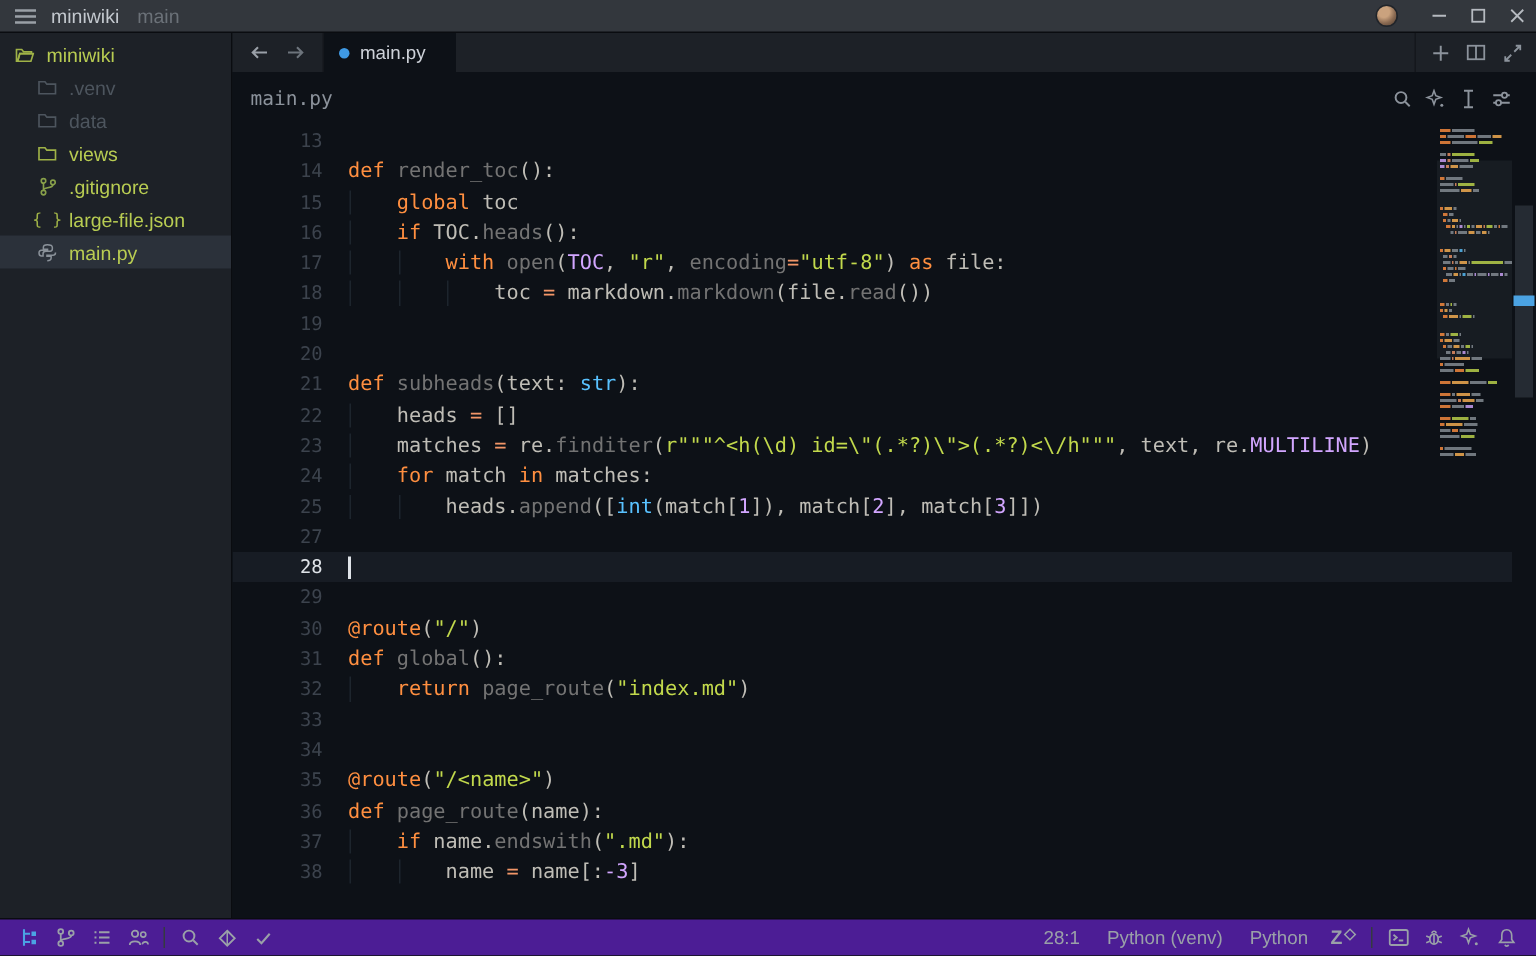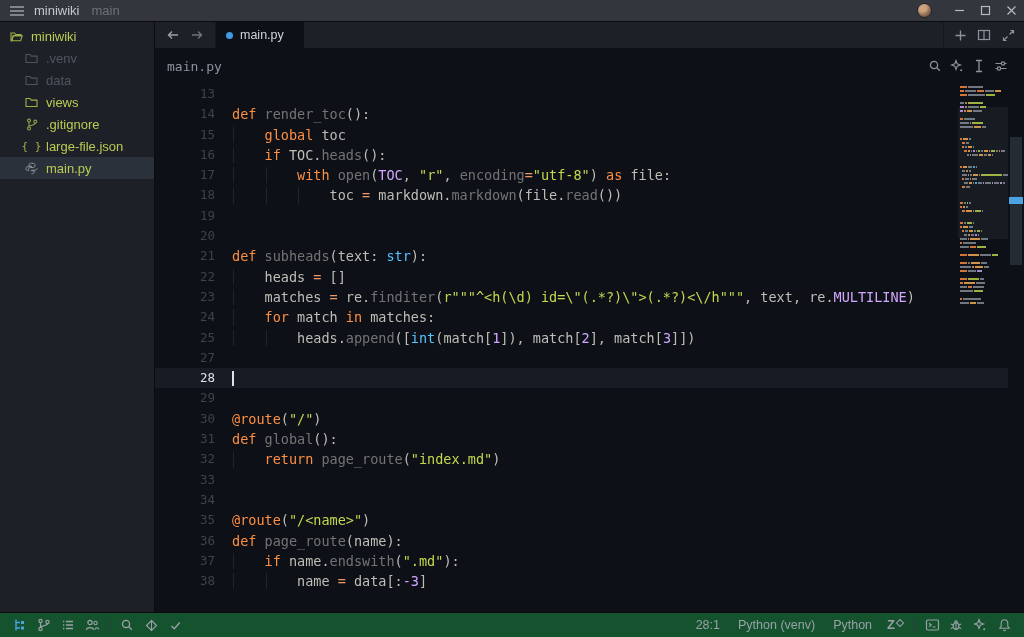--- a/index.html
+++ b/index.html
@@ -75,21 +75,21 @@
   .mm-row { position:absolute; left:2px; right:0; height:2px; white-space:nowrap; }
   .mm-seg { display:inline-block; height:2px; margin-right:1px; vertical-align:top; opacity:.8; }
   .mm-viewport { position:absolute; top:23px; left:0; width:50px; height:132px; background:rgba(200,215,235,0.055); }
   .mm-kw{background:#ff8f40}.mm-fn{background:#ffb454}.mm-str{background:#c2d94c}
   .mm-ty{background:#59c2ff}.mm-const{background:#d2a6ff}.mm-op{background:#f29668}.mm-pl{background:#8a9199}
   .scrollbar { position:absolute; top:0; right:0; width:16px; bottom:0; background:#0d1117; }
   .sb-thumb { position:absolute; left:2px; right:2px; top:53px; height:128px; background:#3a414b; opacity:.55; }
   .sb-cursor-mark { position:absolute; left:1px; right:1px; top:113px; height:7px; background:#4ba3e3; }
 
   
-  .statusbar { height:25px; flex:0 0 25px; background:#14532d; border-top:1px solid #0a0c10;
+  .statusbar { height:25px; flex:0 0 25px; background:#4c1d95; border-top:1px solid #0a0c10;
                display:flex; align-items:center; font-size:12.5px; color:#9aa0a8; padding:0 8px; }
   .sb-icon { width:24px; height:25px; display:flex; align-items:center; justify-content:center; color:#9aa0a8; cursor:pointer; }
   .sb-icon.active { color:#4ba3e3; }
   .sb-sep { width:1px; height:14px; background:#343a41; margin:0 5px; }
   .statusbar .spacer { flex:1; }
   .sb-text { padding:0 9px; cursor:pointer; white-space:nowrap; }
   .lsp-badge { display:flex; align-items:flex-end; padding:0 6px; cursor:pointer; }
   .lsp-badge .z { font-size:13px; font-weight:bold; line-height:14px; }
   .lsp-badge .dia { width:6px; height:6px; border:1px solid #9aa0a8; transform:rotate(45deg); margin:0 0 6px 2px; }
 </style>
@@ -351,21 +351,21 @@
             <div class="code-row">
               <div class="ln">36</div>
               <div class="code-line"><span></span><span class="tk-kw">def</span><span class="tk-pl"> </span><span class="tk-fn">page_route</span><span class="tk-pl">(name):</span></div>
             </div>
             <div class="code-row">
               <div class="ln">37</div>
               <div class="code-line"><span class="guide" style="left: calc(0ch + 1px);"></span><span>    </span><span class="tk-kw">if</span><span class="tk-pl"> name.</span><span class="tk-fn">endswith</span><span class="tk-pl">(</span><span class="tk-str">".md"</span><span class="tk-pl">):</span></div>
             </div>
             <div class="code-row">
               <div class="ln">38</div>
-              <div class="code-line"><span class="guide" style="left: calc(0ch + 1px);"></span><span class="guide" style="left: calc(4ch + 1px);"></span><span>        </span><span class="tk-pl">name </span><span class="tk-op">=</span><span class="tk-pl"> data[:</span><span class="tk-const">-3</span><span class="tk-pl">]</span></div>
+              <div class="code-line"><span class="guide" style="left: calc(0ch + 1px);"></span><span class="guide" style="left: calc(4ch + 1px);"></span><span>        </span><span class="tk-pl">name </span><span class="tk-op">=</span><span class="tk-pl"> name[:</span><span class="tk-const">-3</span><span class="tk-pl">]</span></div>
             </div>
           </div>
         <div class="minimap" id="minimap">
           <div class="mm-viewport"></div>
         <div class="mm-row" style="top: 2px;"><span class="mm-seg mm-kw" style="width: 6.6px;"></span><span class="mm-seg mm-pl" style="width: 15.4px;"></span></div>
             <div class="mm-row" style="top: 6px;"><span class="mm-seg mm-kw" style="width: 4.4px;"></span><span class="mm-seg mm-pl" style="width: 11px;"></span><span class="mm-seg mm-kw" style="width: 6.6px;"></span><span class="mm-seg mm-pl" style="width: 8.8px;"></span><span class="mm-seg mm-fn" style="width: 6.6px;"></span></div>
             <div class="mm-row" style="top: 10px;"><span class="mm-seg mm-kw" style="width: 6.6px;"></span><span class="mm-seg mm-pl" style="width: 17.6px;"></span><span class="mm-seg mm-str" style="width: 8.8px;"></span></div>
             <div class="mm-row" style="top: 14px;"></div>
             <div class="mm-row" style="top: 18px;"><span class="mm-seg mm-pl" style="width: 4.4px;"></span><span class="mm-seg mm-op" style="width: 1.5px;"></span><span class="mm-seg mm-str" style="width: 15.4px;"></span></div>
             <div class="mm-row" style="top: 22px;"><span class="mm-seg mm-const" style="width: 4.4px;"></span><span class="mm-seg mm-op" style="width: 1.5px;"></span><span class="mm-seg mm-pl" style="width: 11px;"></span><span class="mm-seg mm-str" style="width: 6.6px;"></span></div>

